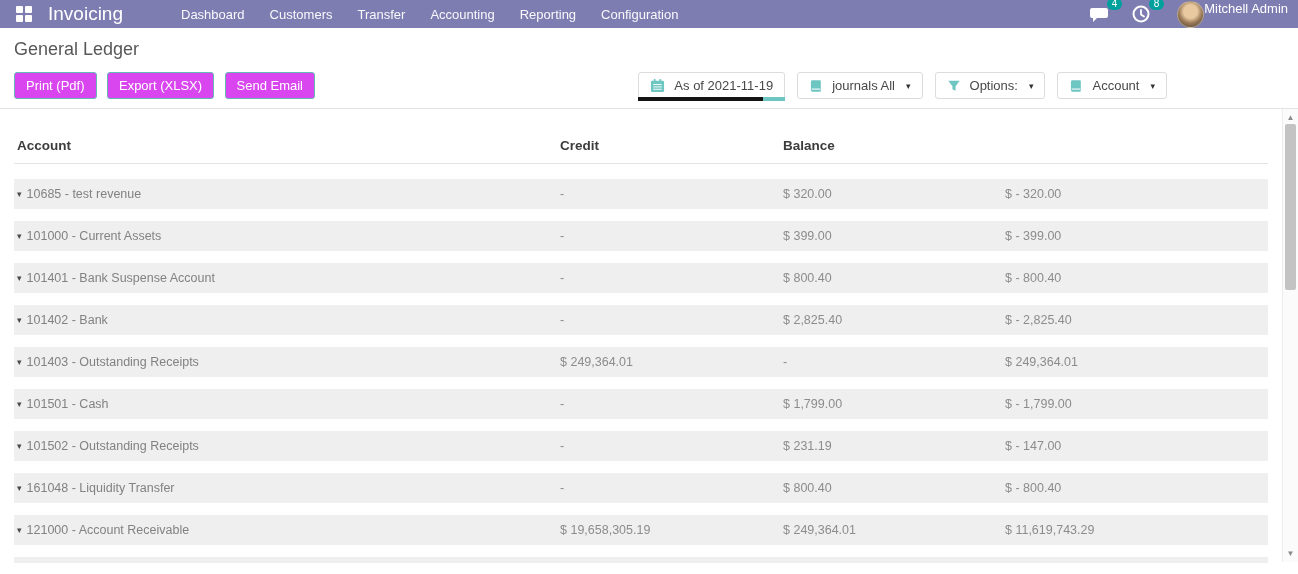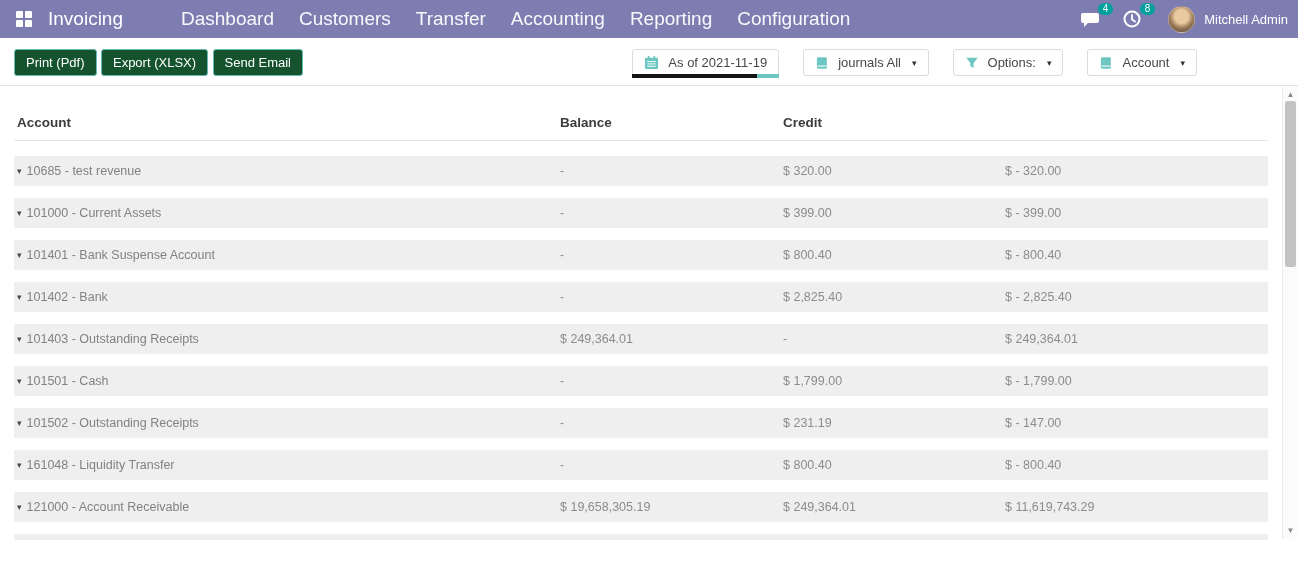--- a/index.html
+++ b/index.html
@@ -6,56 +6,56 @@
   html, body { margin: 0; padding: 0; }
   body {
     width: 1298px; height: 574px; overflow: hidden;
     background: #fff;
     font-family: "Liberation Sans", sans-serif;
     -webkit-font-smoothing: antialiased;
   }
 
   
   .topbar {
-    height: 38px; background: #7e7db2; color: #fff;
+    height: 28px; background: #7e7db2; color: #fff;
     display: flex; align-items: center; padding: 0 10px 0 12px;
   }
   .apps-icon {
     width: 16px; height: 16px; margin: 0 16px 0 4px; cursor: pointer;
     display: grid; grid-template-columns: 7px 7px; grid-template-rows: 7px 7px; gap: 2px;
   }
   .apps-icon span { background: #fff; border-radius: 1px; }
   .brand { font-size: 19px; font-weight: 400; margin-right: 58px; cursor: pointer; }
-  .menu { display: flex; gap: 25px; font-size: 19px; }
+  .menu { display: flex; gap: 25px; font-size: 13px; }
   .menu a { color: rgba(255,255,255,0.95); text-decoration: none; cursor: pointer; }
   .nav-right { margin-left: auto; display: flex; align-items: center; gap: 22px; }
   .nav-icon-wrap { position: relative; cursor: pointer; height: 20px; }
   .badge {
     position: absolute; top: -6px; right: -13px;
     background: #00a09d; color: #fff; font-size: 10px; line-height: 12px;
     border-radius: 8px; padding: 0 5px; min-width: 8px; text-align: center;
   }
-  .user-menu { display: flex; align-items: center; gap: 9px; cursor: pointer; margin-left: 4px; }
+  .user-menu { display: flex; align-items: flex-start; cursor: pointer; margin-left: 4px; }
   .avatar {
     width: 27px; height: 27px; border-radius: 50%;
     background: radial-gradient(circle at 50% 38%, #e9c9a0 0 34%, #9a7a57 58%, #61503e 85%, #4d4340 100%);
     border: 1px solid rgba(255,255,255,0.35);
   }
   .user-name { font-size: 13px; }
 
   
   .control-panel { background: #fff; padding: 11px 14px 9px; border-bottom: 1px solid #e3e3e3; }
   .page-title { margin: 0 0 12px; font-size: 18px; font-weight: 400; color: #585858; }
   .cp-row { display: flex; align-items: flex-start; }
   .btn-teal {
-    background: #14532d; border: 1px solid #64bab4; color: #fff;
+    background: #d946ef; border: 1px solid #64bab4; color: #fff;
     font-size: 13px; font-family: inherit; border-radius: 3px;
-    height: 27px; padding: 0 11px; cursor: pointer;
-  }
-  .cp-filters { margin-left: auto; margin-right: 87px; display: flex; gap: 24px; }
+    height: 27px; padding: 0 11px; margin-right: 6px; cursor: pointer;
+  }
+  .cp-filters { margin-left: auto; margin-right: 117px; display: flex; gap: 12px; }
   .filter {
     position: relative; display: flex; align-items: center; gap: 9px;
     background: #fff; border: 1px solid #dcdcdc; border-radius: 3px;
     height: 27px; padding: 0 11px; font-size: 13px; color: #484848; cursor: pointer;
     white-space: nowrap;
   }
   .filter .caret { font-size: 9px; color: #333; margin-left: 2px; }
   .date-filter { border-radius: 3px 3px 0 0; }
   .date-underline { position: absolute; left: -1px; right: -1px; bottom: -3px; height: 4px; display: flex; }
   .date-underline .u-black { flex: 0 0 85%; background: #141414; }
@@ -125,20 +125,21 @@
       <span class="badge">8</span>
     </div>
     <div class="user-menu">
       <span class="avatar"></span>
       <span class="user-name">Mitchell Admin</span>
     </div>
   </div>
 </nav>
 
 <section class="control-panel">
+  <h1 class="page-title">General Ledger</h1>
   <div class="cp-row">
     <div>
       <button class="btn-teal">Print (Pdf)</button>
       <button class="btn-teal">Export (XLSX)</button>
       <button class="btn-teal">Send Email</button>
     </div>
     <div class="cp-filters">
       <div class="filter date-filter">
         <svg class="icon-svg" width="15" height="15" viewBox="0 0 16 16">
           <rect x="1" y="3" width="14" height="12" rx="1.5" fill="#6dc6c2"></rect>
@@ -178,22 +179,22 @@
         <span class="caret">▾</span>
       </div>
     </div>
   </div>
 </section>
 
 <main class="report">
   <div class="ledger">
     <div class="thead">
       <div>Account</div>
+      <div>Credit</div>
       <div>Balance</div>
-      <div>Credit</div>
     </div>
     <div class="rows">
   <div class="lrow">
     <div class="acct">
       <span class="caret">▾</span>
       <span>10685 - test revenue</span>
     </div>
     <div>-</div>
     <div>$ 320.00</div>
     <div>$ - 320.00</div>

